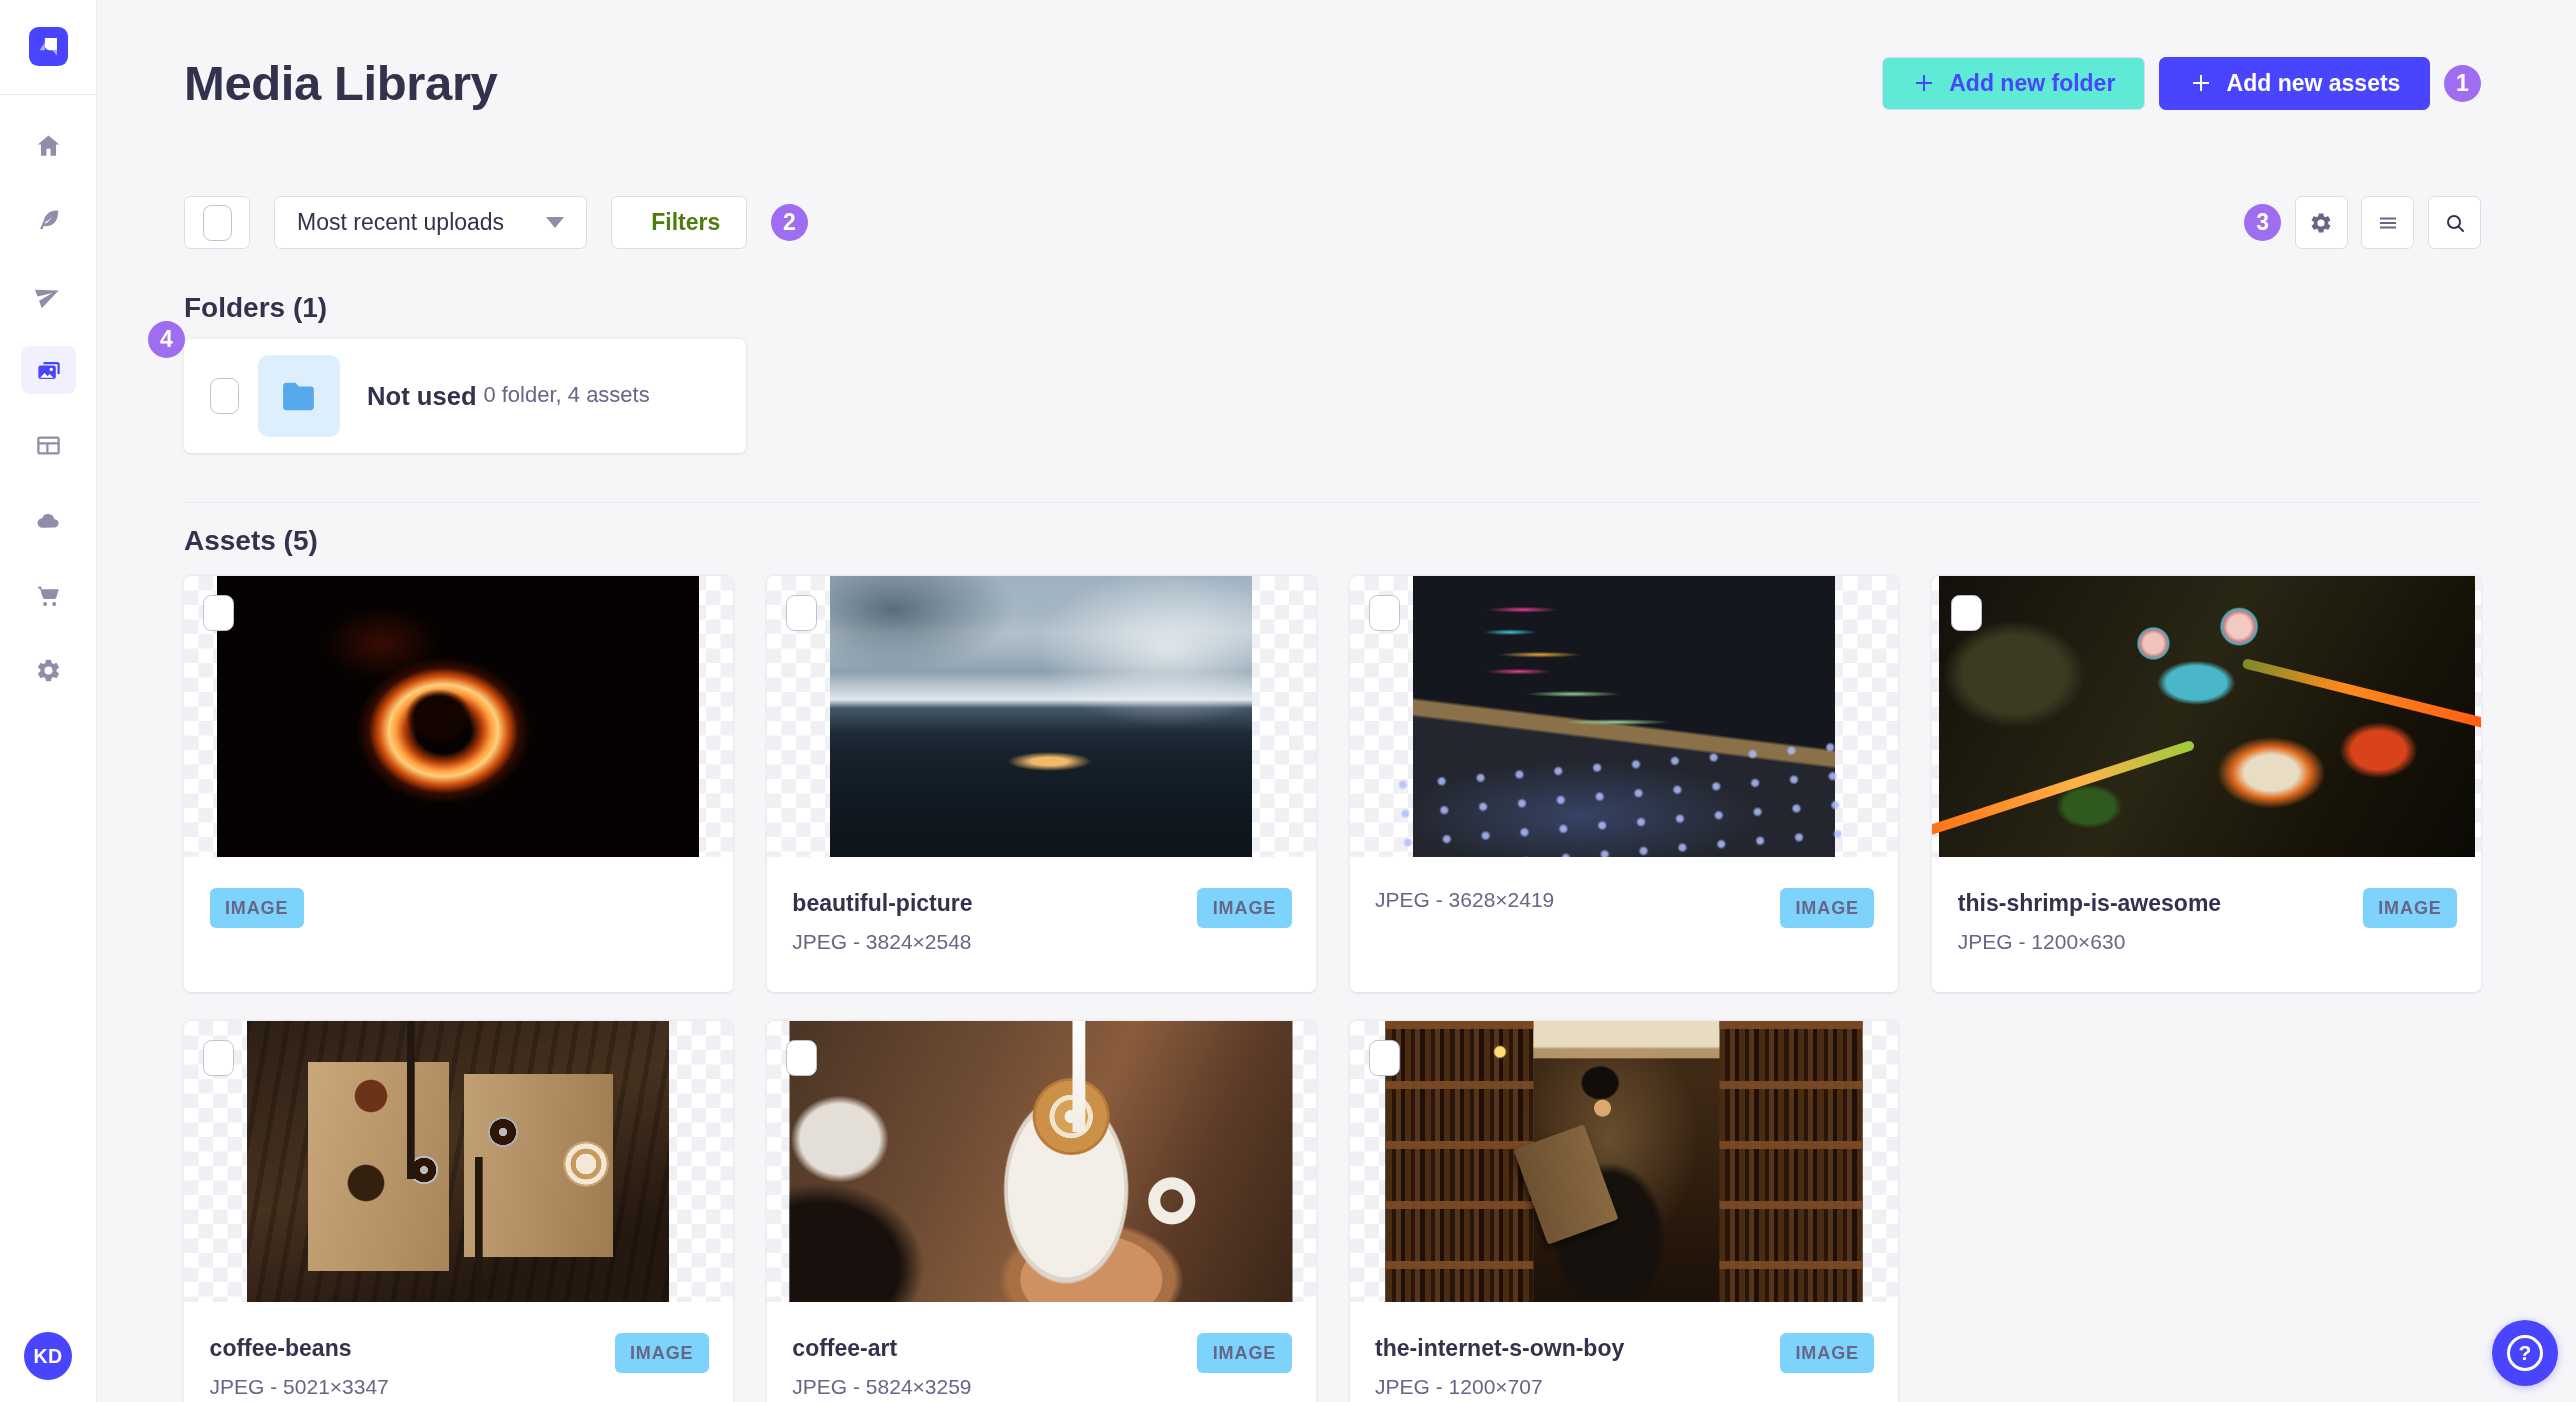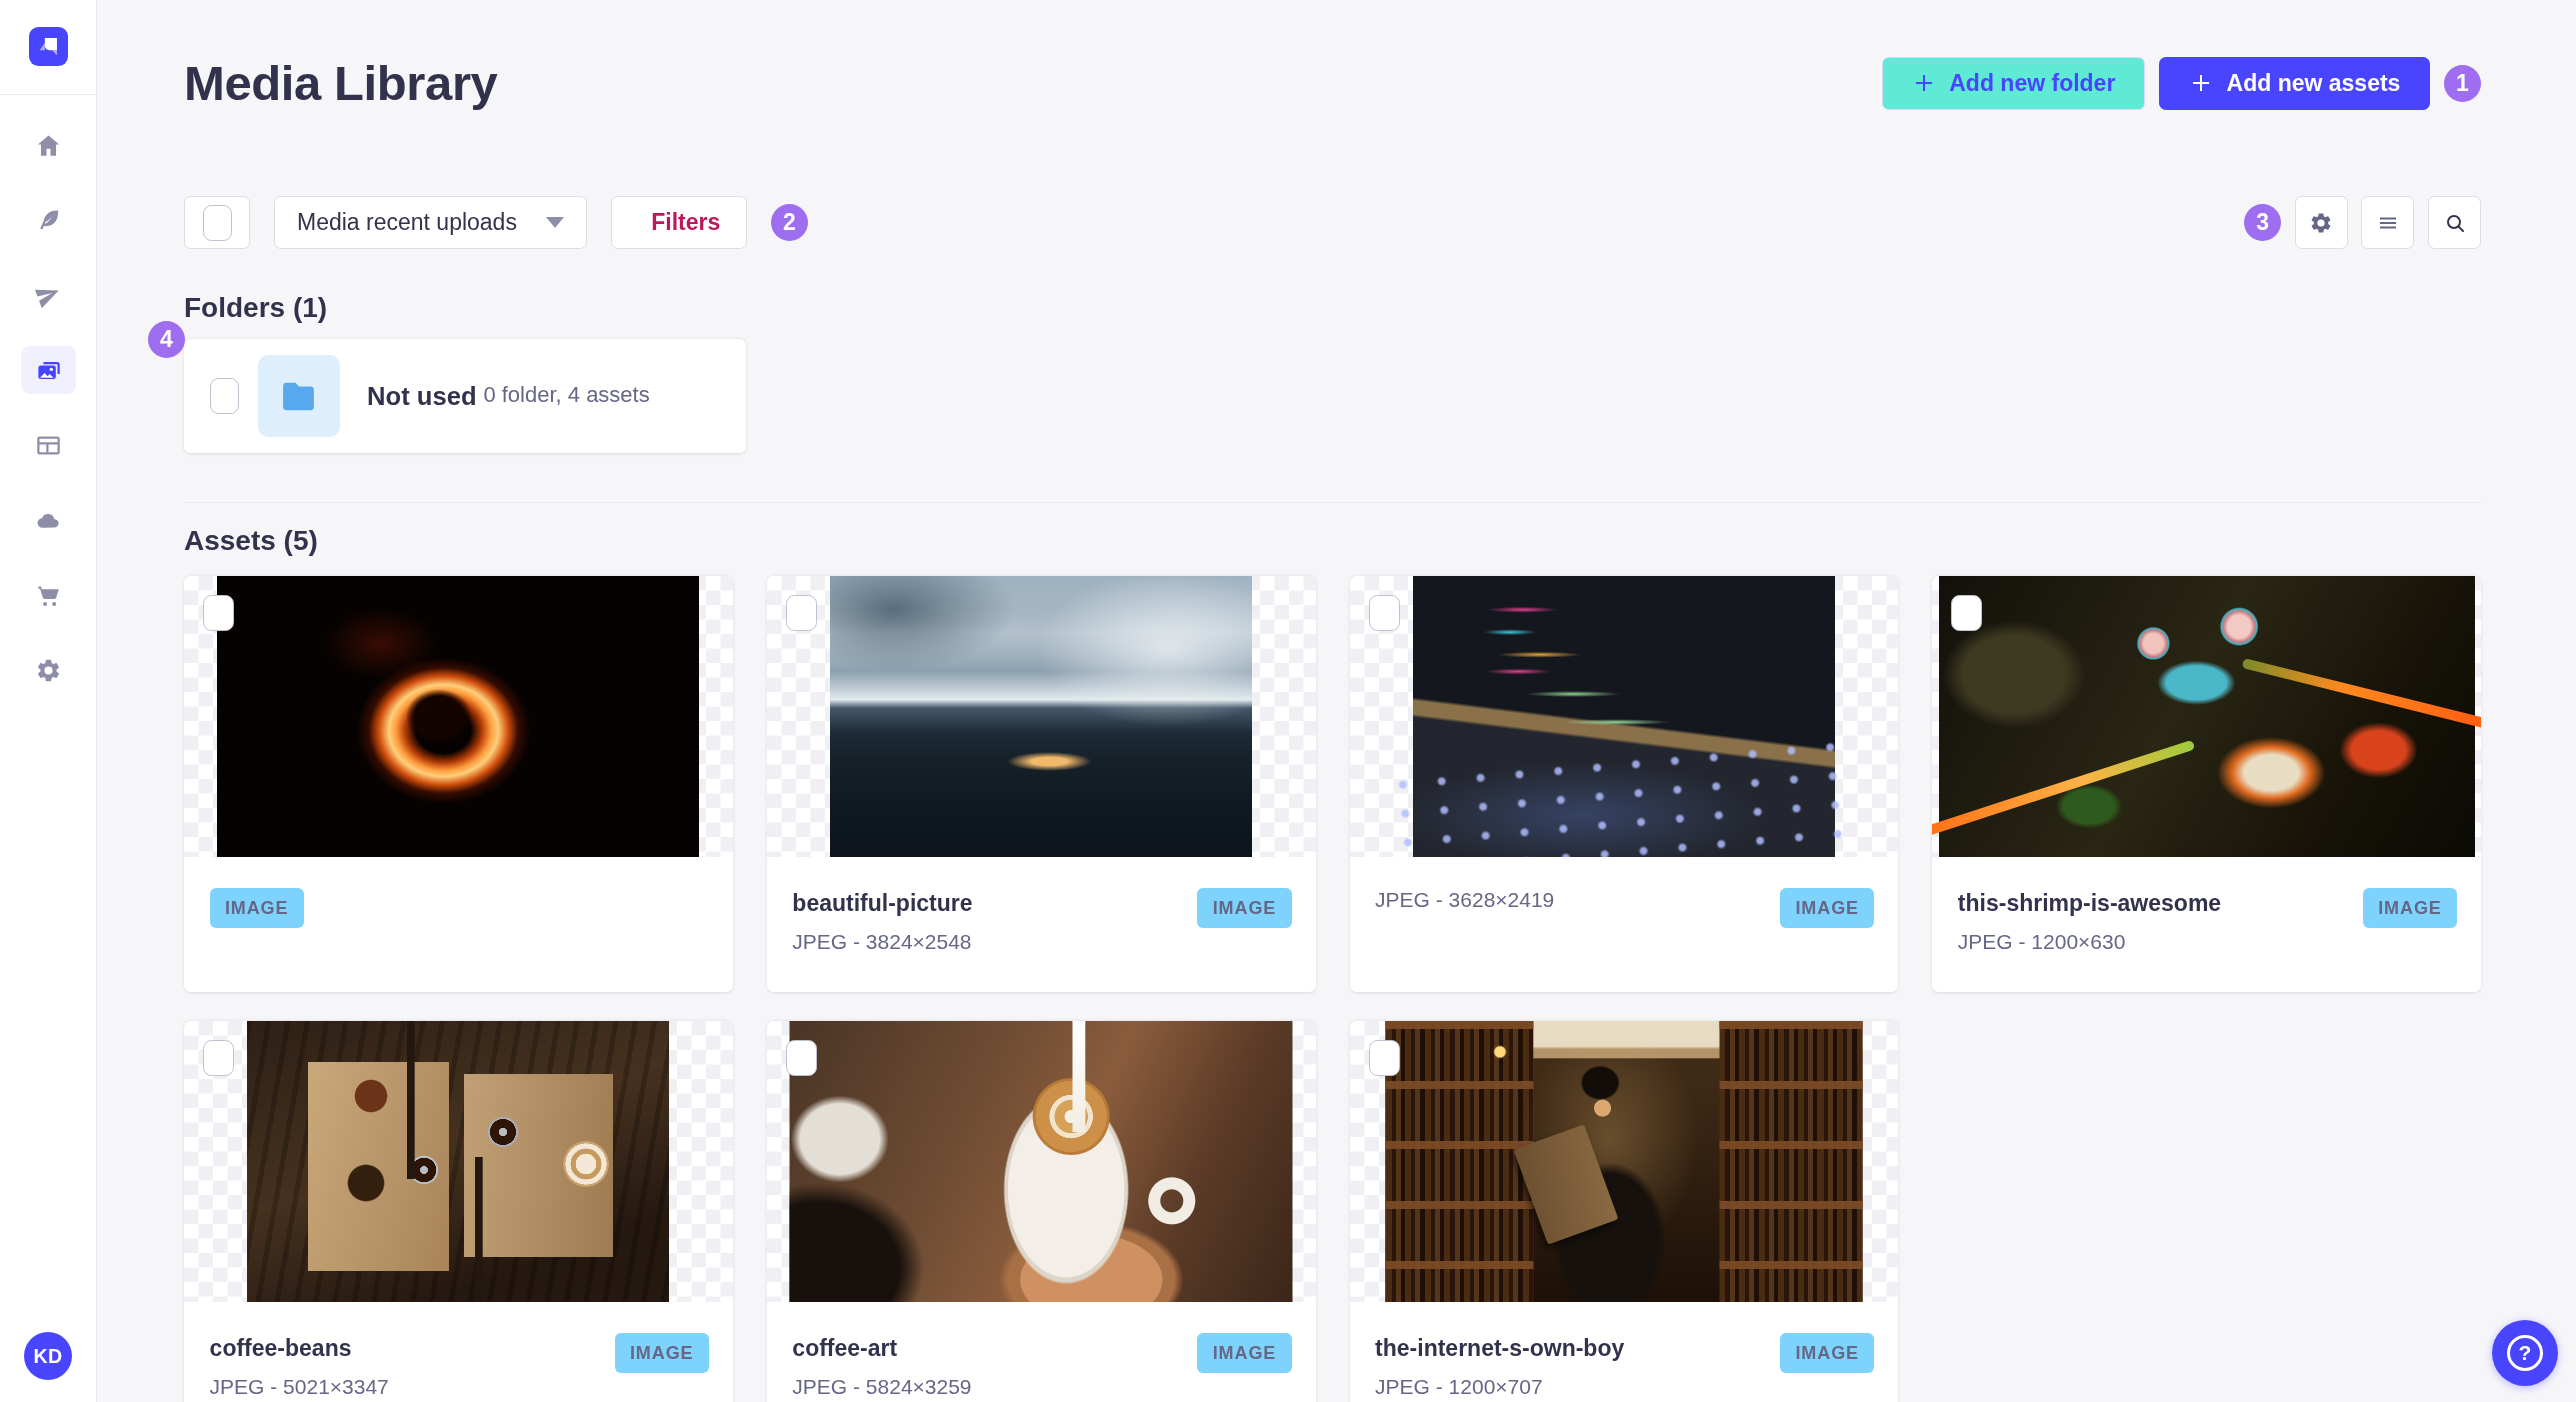--- a/index.html
+++ b/index.html
@@ -41,21 +41,21 @@
   
   .controls-row{margin-top:85px;display:flex;justify-content:space-between;align-items:center;}
   .controls-left{display:flex;align-items:center;gap:24px;}
   .controls-right{display:flex;align-items:center;gap:13.6px;}
   .ctl{height:53px;background:#fff;border:0.9px solid #dcdce4;border-radius:6.8px;box-sizing:border-box;
     display:flex;align-items:center;cursor:pointer;}
   .select-all{width:66px;justify-content:center;}
   .checkbox{width:29px;height:36px;background:#fff;border:1.7px solid #c0c0cf;border-radius:8.5px;box-sizing:border-box;}
   .sort-dd{width:313px;justify-content:space-between;padding:0 22px;font-size:23px;color:#32324d;font-weight:500;}
   .caret{width:0;height:0;border-left:9.4px solid transparent;border-right:9.4px solid transparent;border-top:11px solid #8e8ea9;}
-  .filters-btn{padding:0 25.6px;gap:13.6px;font-size:23px;font-weight:600;color:#be185d;}
+  .filters-btn{padding:0 25.6px;gap:13.6px;font-size:23px;font-weight:600;color:#4d7c0f;}
   .icon-btn{width:53px;justify-content:center;}
   .icon-btn svg{width:24px;height:24px;}
   
   .folders-section{position:relative;margin-top:43px;}
   .section-heading{font-size:28px;font-weight:600;color:#32324d;margin:0;}
   .ann4{position:absolute;left:-36px;top:29px;}
   .folder-card{margin-top:15.3px;width:562px;height:114px;background:#fff;border-radius:6.8px;
     box-shadow:0 0.9px 3.4px rgba(33,33,52,.12);display:flex;align-items:center;padding:0 20.4px 0 25.6px;box-sizing:border-box;gap:19px;cursor:pointer;}
   .folder-tile{width:82px;height:82px;border-radius:10.2px;background:#ddeffc;display:flex;align-items:center;justify-content:center;}
   .folder-tile svg{width:41px;height:41px;fill:#57a8ec;}
@@ -241,21 +241,21 @@
       <span class="ann">1</span>
     </div>
   </div>
 
   <div class="controls-row">
     <div class="controls-left">
       <div class="ctl select-all">
         <span class="checkbox"></span>
       </div>
       <div class="ctl sort-dd">
-        <span>Media recent uploads</span>
+        <span>Most recent uploads</span>
         <span class="caret"></span>
       </div>
       <div class="ctl filters-btn">
         <svg viewBox="0 0 24 24">
           <path d="M4 6h16v2.2H4zM7.5 11h9v2.2h-9zM10.3 16h3.4v2.2h-3.4z" fill="#32324d"></path>
         </svg>
         <span>Filters</span>
       </div>
       <span class="ann">2</span>
     </div>

